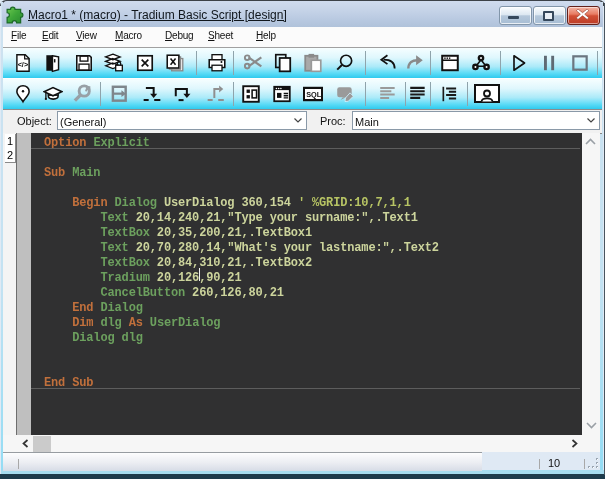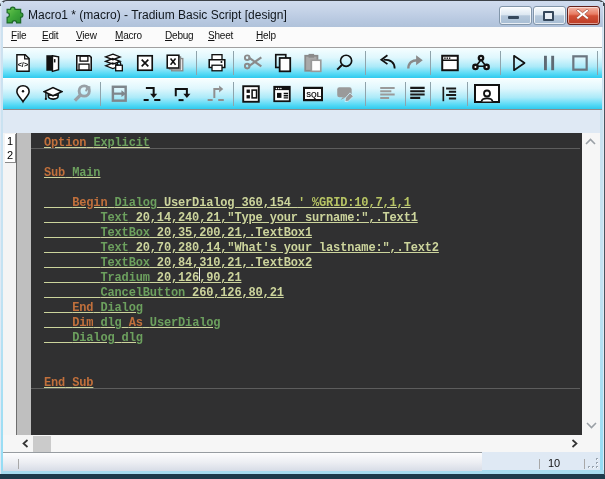--- a/index.html
+++ b/index.html
@@ -7,21 +7,21 @@
        font-family:"Liberation Sans",sans-serif;background:#dfe9f4;}
   .abs{position:absolute;}
   #leftb{left:1px;top:2px;width:2px;height:470px;background:linear-gradient(180deg,#cfe2f0 0%,#c3e2f2 60%,#93dcf4 100%);}
   #rightb{left:600px;top:2px;width:3px;height:470px;background:linear-gradient(180deg,#cfe2f0 0%,#c3e2f2 60%,#93dcf4 100%);}
   #botb1{left:1px;top:470px;width:603px;height:4px;background:#a6dcef;}
   #botb2{left:0px;top:474px;width:605px;height:5px;background:#1d3b4b;}
   
   #title{left:2px;top:1px;width:601px;height:26px;
     background:linear-gradient(180deg,#cfdbee 0%,#c4d2e7 40%,#b7c8e0 75%,#b0c2da 100%);
     border-radius:5px 5px 0 0;}
-  #titletext{left:28px;top:8px;font-size:12px;color:#10161c;}
+  #titletext{left:28px;top:8px;font-size:12px;color:#10161c;text-decoration:underline;}
   
   .capbtn{top:6px;height:17px;border:1px solid #8296aa;border-radius:3px;
     background:linear-gradient(180deg,#fbfdfe 0%,#dde8f2 45%,#b5c8db 52%,#a7bdd4 100%);
     box-shadow:inset 0 0 0 1px rgba(255,255,255,.75);}
   #btnmin{left:499px;width:31px;}
   #btnmax{left:533px;width:31px;}
   #btncls{left:567px;width:31px;
     background:linear-gradient(180deg,#f3b5a5 0%,#e87c63 42%,#d24f35 52%,#bc3c26 100%);
     border:1px solid #63201a;box-shadow:inset 0 0 0 1px rgba(255,255,255,.5);}
   
@@ -46,21 +46,21 @@
   .chev{position:absolute;right:4px;top:5.5px;width:8px;height:5px;}
   
   #codearea{left:3px;top:133px;width:579px;height:302px;background:#303031;}
   #bmstrip{left:3px;top:133px;width:13px;height:302px;background:#f4f4f4;
            border-right:1px solid #6e6e6e;}
   #margin{left:17px;top:133px;width:14px;height:302px;background:#bfbfbf;}
   .numbox{position:absolute;left:5px;width:10px;height:14px;background:#fff;
      border-right:1px solid #8a8a8a;border-bottom:1px solid #8a8a8a;
      font-size:11px;color:#000;text-align:center;line-height:14px;}
   #code{left:44px;top:135.9px;font-family:"Liberation Mono",monospace;
-        font-size:12px;letter-spacing:-0.15px;line-height:15px;color:#ccd49c;white-space:pre;font-weight:bold;text-decoration:underline;}
+        font-size:12px;letter-spacing:-0.15px;line-height:15px;color:#ccd49c;white-space:pre;font-weight:bold;}
   .k{color:#c1703c;}  
   .g{color:#6ca05e;}  
   .c{color:#b7c464;}  
   .sepline{position:absolute;left:31px;width:549px;height:1px;background:#5d5d5d;}
   #caret{left:199px;top:268px;width:1px;height:13px;background:#f0f0f0;}
   
   #vscroll{left:582px;top:133px;width:18px;height:302px;background:#f6f6f6;}
   #hscroll{left:3px;top:435px;width:597px;height:17px;background:#f6f6f6;}
   #hthumb{left:33px;top:436px;width:18px;height:16px;background:#cbcbcb;}
   
@@ -282,20 +282,36 @@
         <path d="M5.5 4 h9 M8 7 h6.5 M5.5 10 h9 M8 13 h6.5" stroke="#1a1a1a" stroke-width="1.8"></path>
       </svg>
     <div class="sep" style="left:464px"></div>
     <svg style="position:absolute;left:471px;top:4px;width:26px;height:22px" viewBox="0 0 26 22">
         <rect x="1" y="2" width="24" height="17" fill="#fff" stroke="#111" stroke-width="2"></rect>
         <circle cx="13" cy="10.5" r="3" fill="#fff" stroke="#111" stroke-width="1.8"></circle>
         <path d="M7.5 18.6 c0.5 -4.2 10.5 -4.2 11 0" fill="#fff" stroke="#111" stroke-width="1.8"></path>
       </svg>
   </div>
 
+  <div class="abs" id="comborow">
+    <div class="lbl" style="left:14px;">Object:</div>
+    <div class="combo" style="left:54px;width:248px;">
+        <span>(General)</span>
+      <svg class="chev" viewBox="0 0 8 5">
+          <path d="M0.5 0.5 L4 4 L7.5 0.5" fill="none" stroke="#444" stroke-width="1.2"></path>
+        </svg>
+      </div>
+    <div class="lbl" style="left:317px;">Proc:</div>
+    <div class="combo" style="left:349px;width:246px;">
+        <span>Main</span>
+      <svg class="chev" viewBox="0 0 8 5">
+          <path d="M0.5 0.5 L4 4 L7.5 0.5" fill="none" stroke="#444" stroke-width="1.2"></path>
+        </svg>
+      </div>
+  </div>
 
   <div class="abs" id="codearea"></div>
   <div class="abs" id="bmstrip"></div>
   <div class="abs" id="margin"></div>
   <div class="numbox" style="top:134px;">1</div>
   <div class="numbox" style="top:148px;">2</div>
 
   <div class="abs" id="code"><span class="k">Option</span> <span class="g">Explicit</span>
 
 <span class="k">Sub</span> <span class="g">Main</span>

